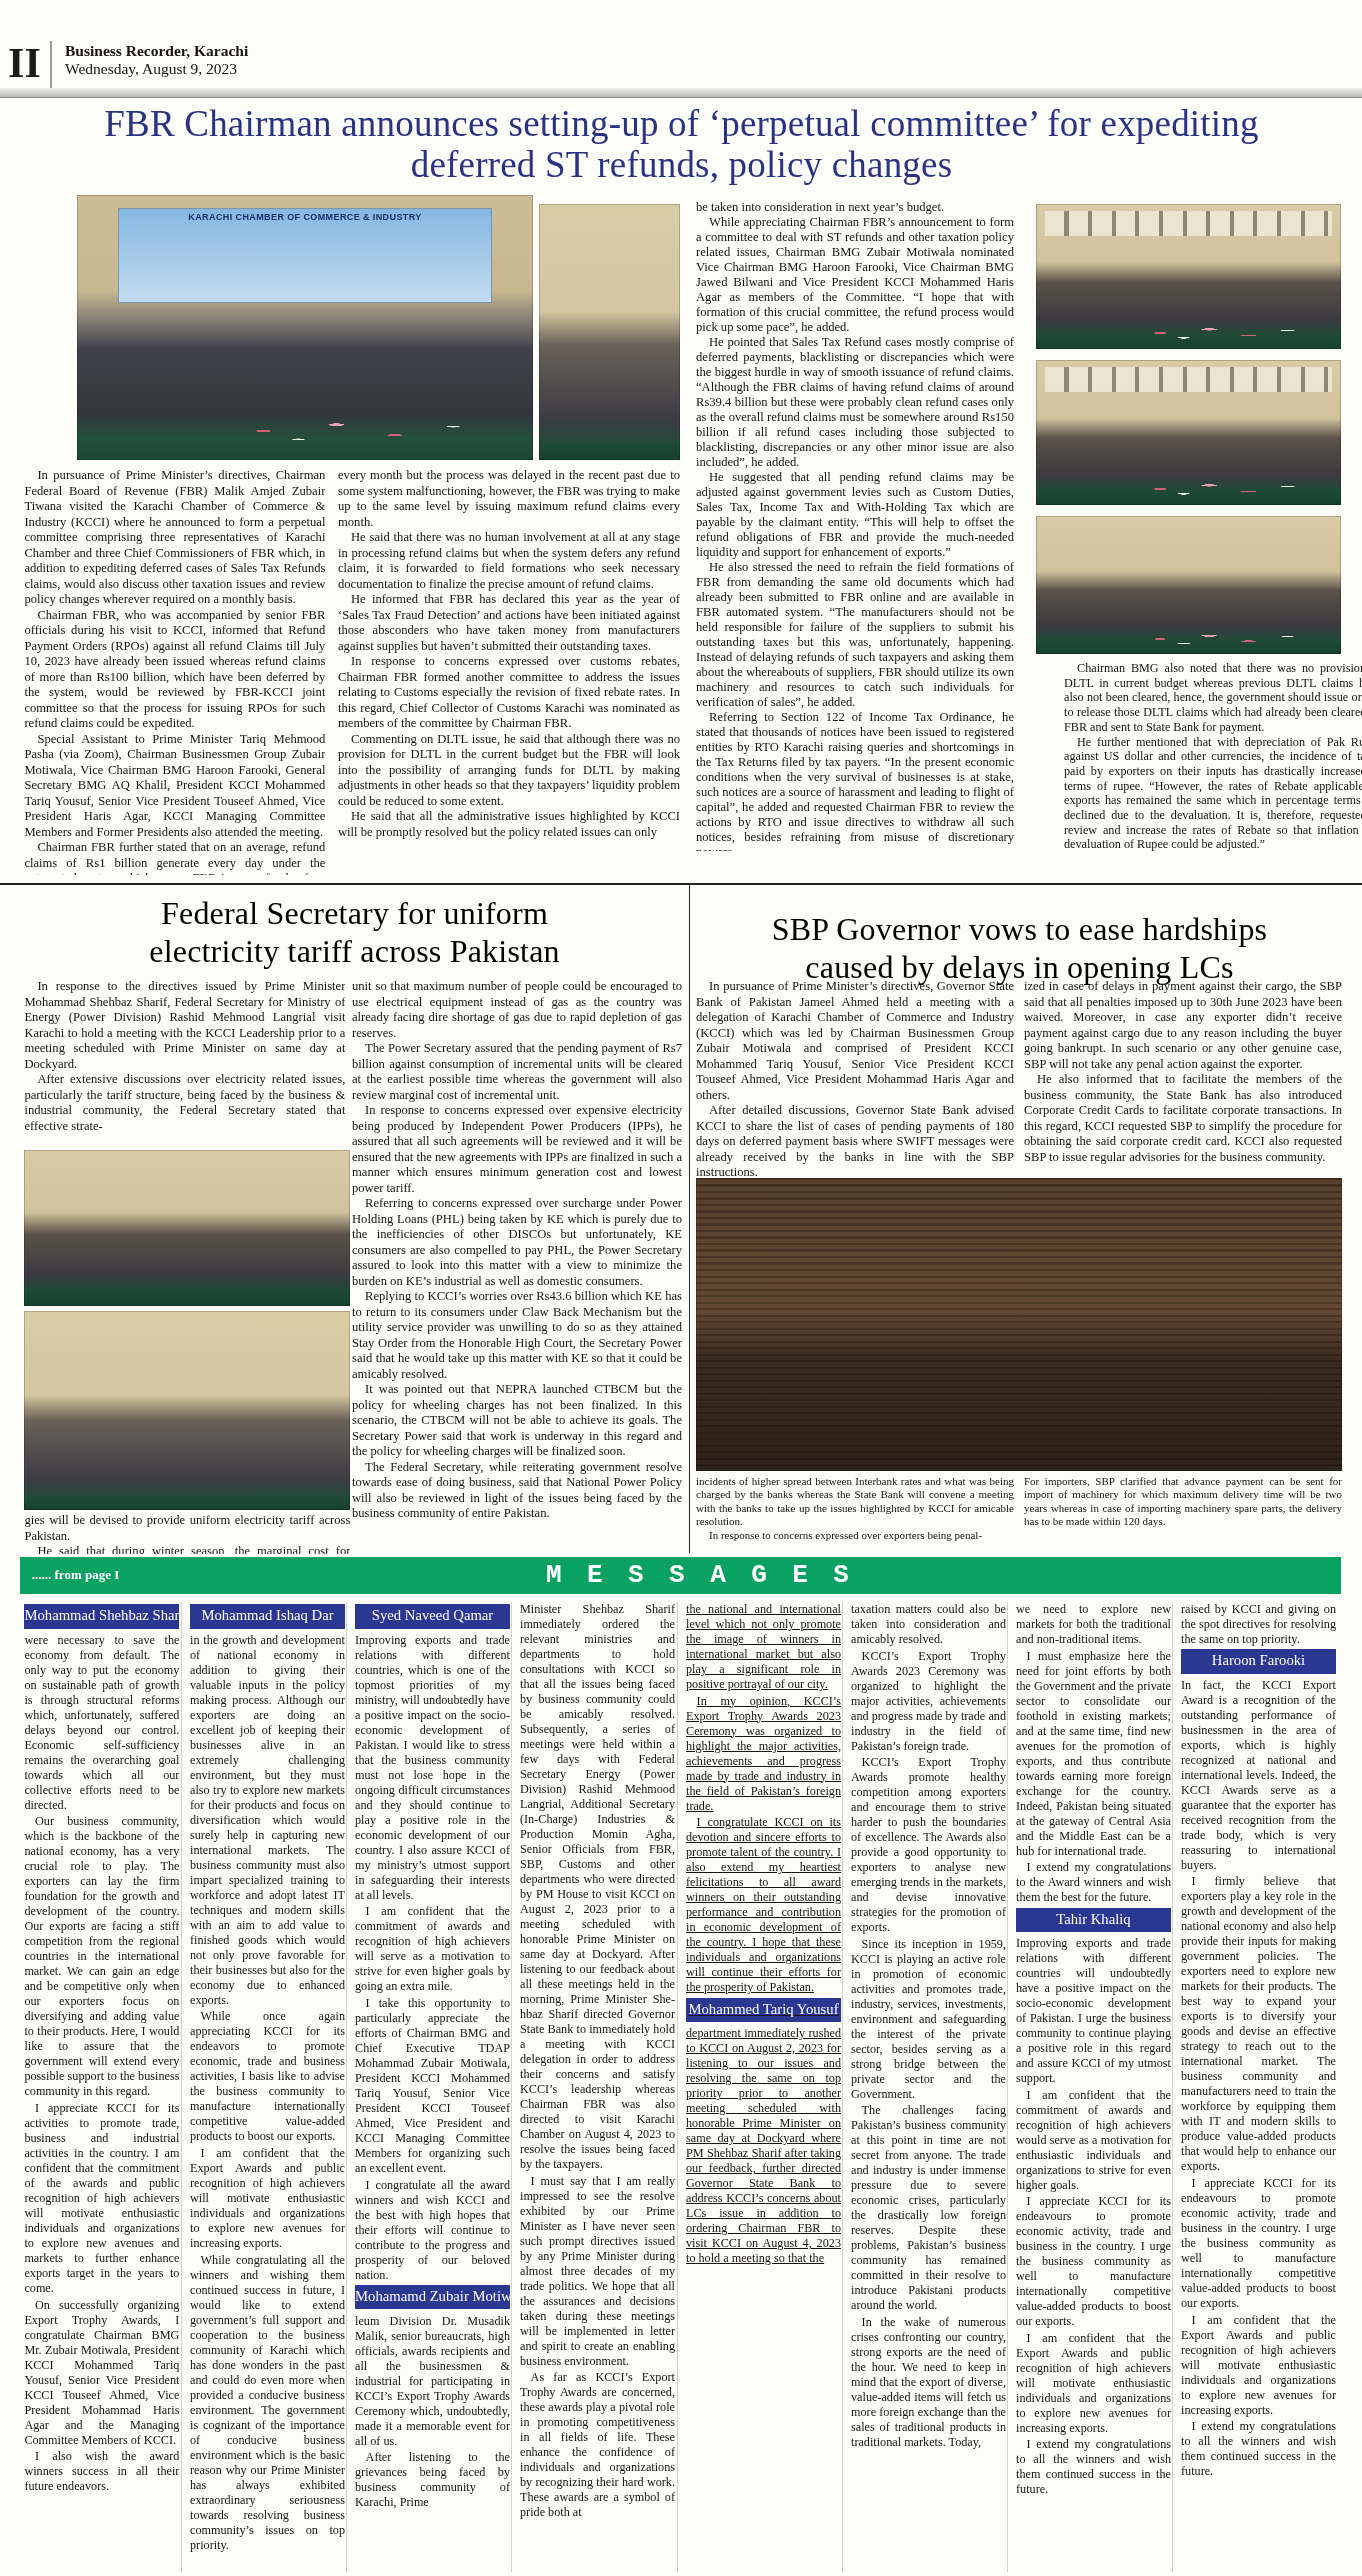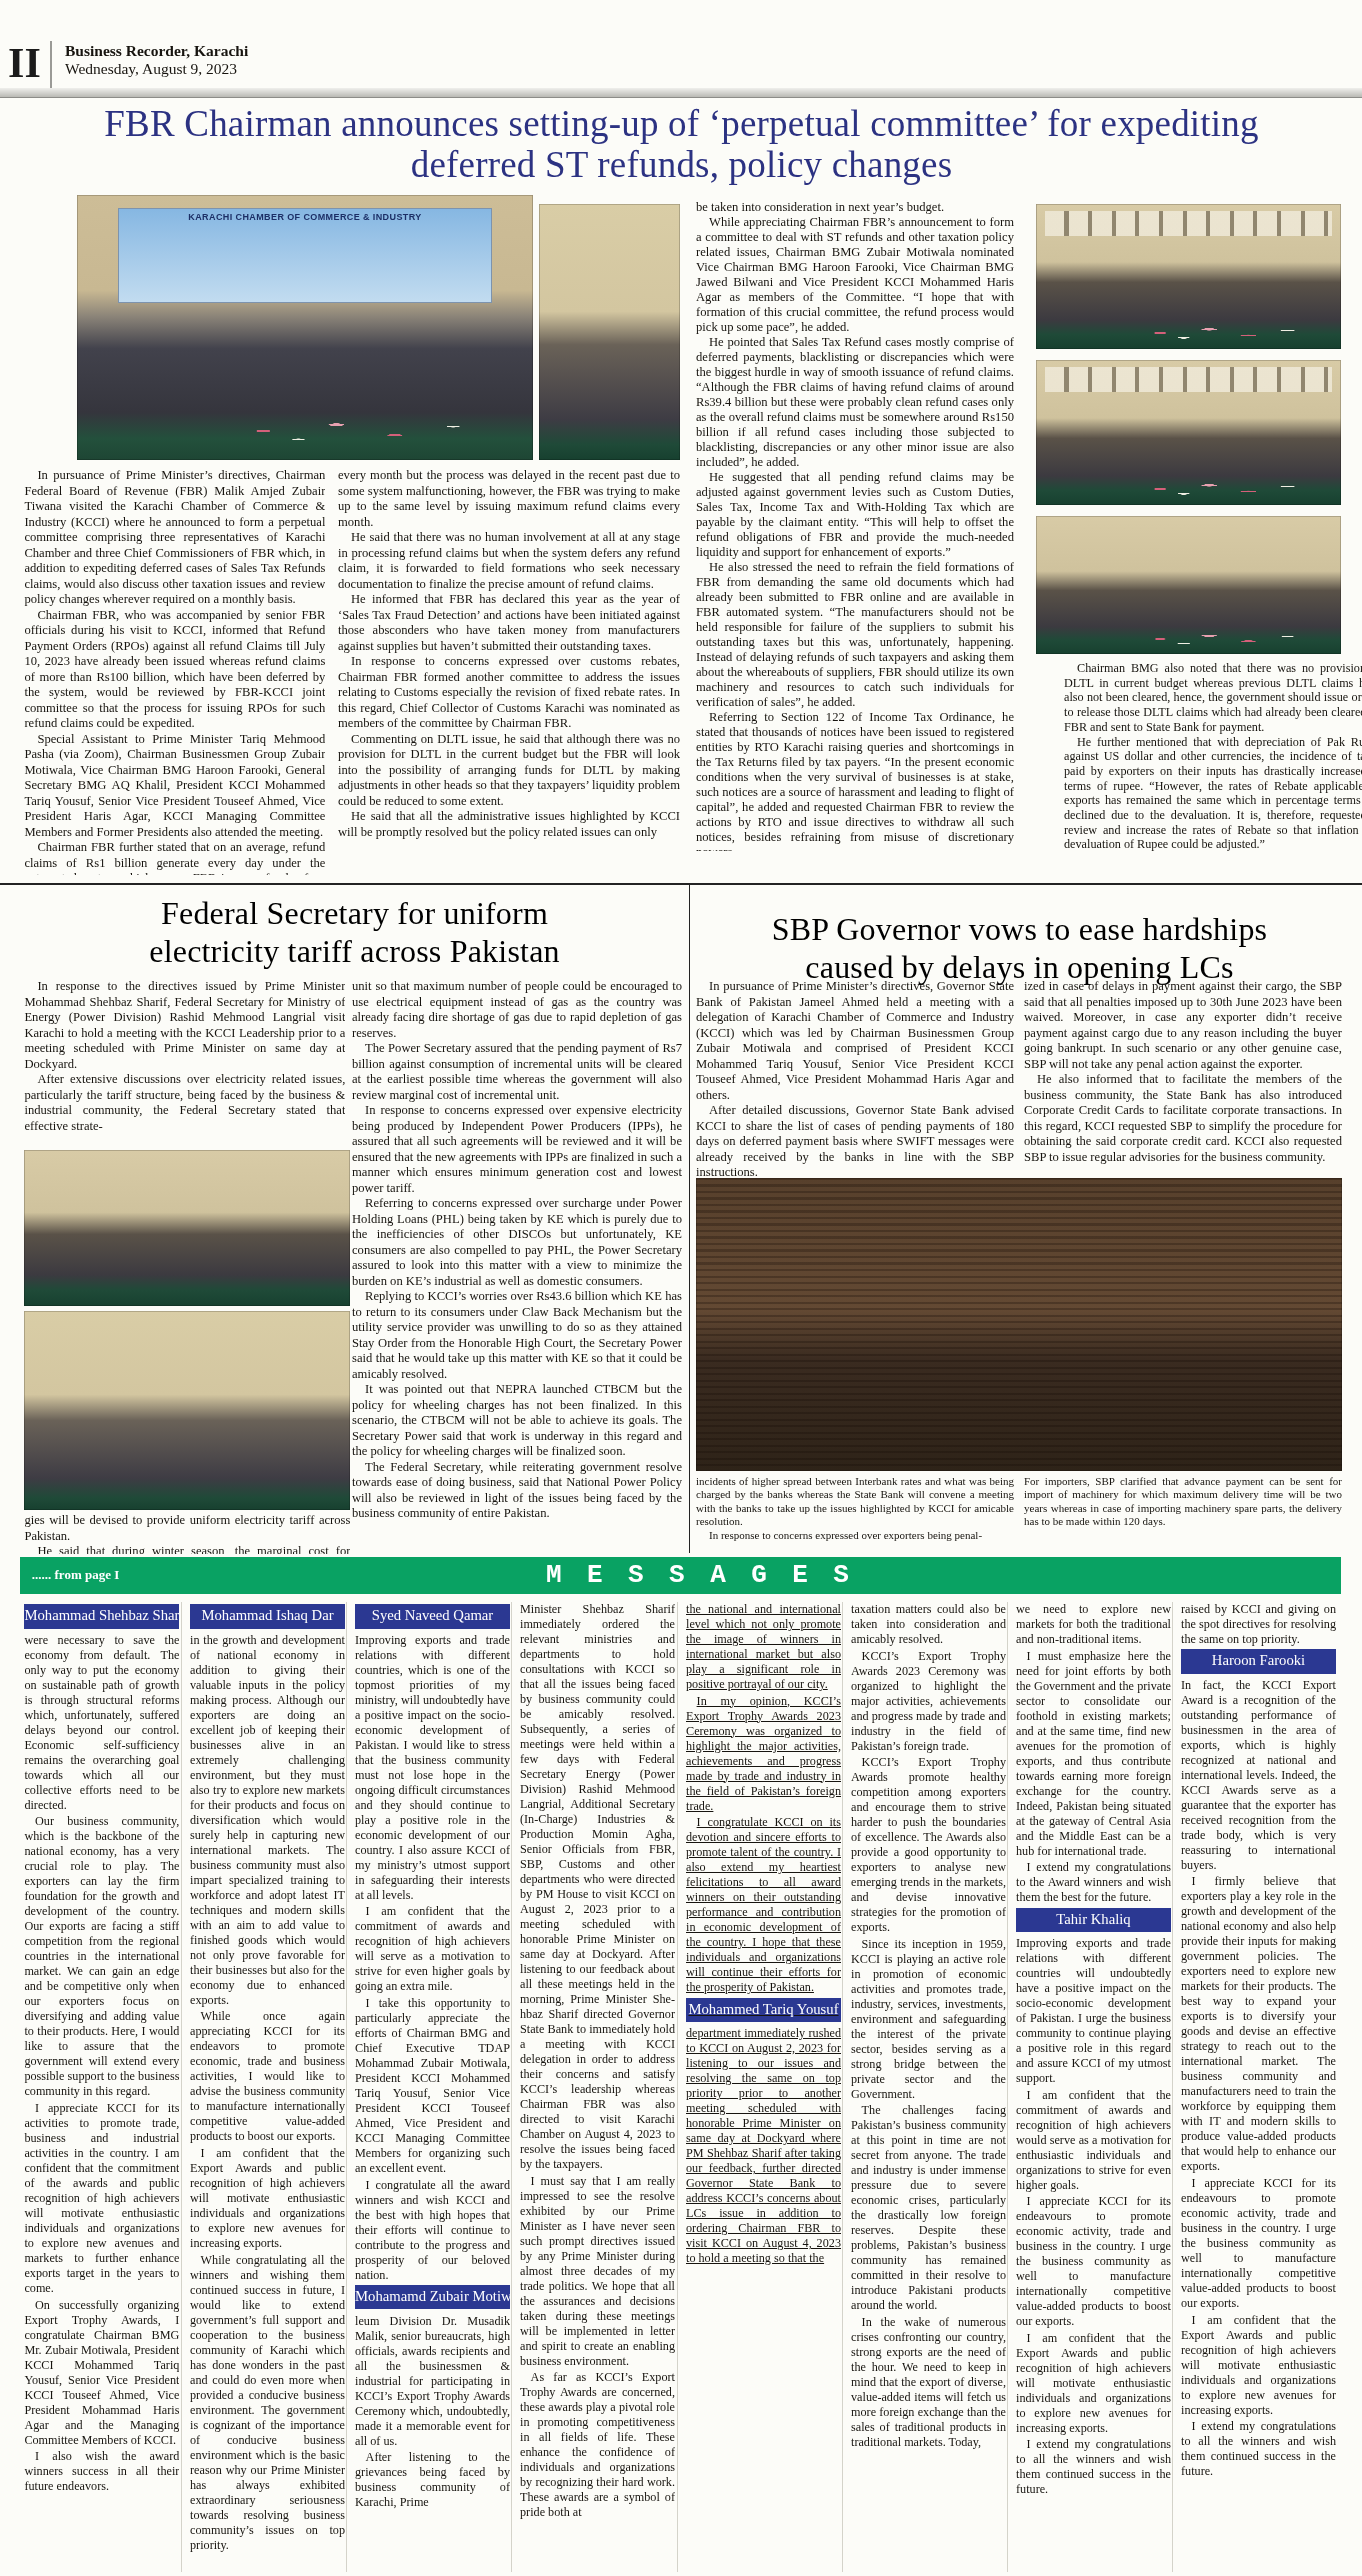--- a/index.html
+++ b/index.html
@@ -178,21 +178,21 @@
         <p>I appreciate KCCI for its activities to promote trade, business and industrial activities in the country. I am confident that the commitment of the awards and public recognition of high achievers will motivate enthusiastic individuals and organizations to explore new avenues and markets to further enhance exports target in the years to come.</p>
         <p>On successfully organizing Export Trophy Awards, I congratulate Chairman BMG Mr. Zubair Motiwala, President KCCI Mohammed Tariq Yousuf, Senior Vice President KCCI Touseef Ahmed, Vice President Mohammad Haris Agar and the Managing Committee Members of KCCI.</p>
         <p>I also wish the award winners success in all their future endeavors.</p>
       </div>
   </div>
 
   <div class="mcol" style="left:190px;">
     <div class="mhdr">Mohammad Ishaq Dar</div>
     <div class="cont-list">
         <p>in the growth and development of national economy in addition to giving their valuable inputs in the policy making process. Although our exporters are doing an excellent job of keeping their businesses alive in an extremely challenging environment, but they must also try to explore new markets for their products and focus on diversification which would surely help in capturing new international markets. The business community must also impart specialized training to workforce and adopt latest IT techniques and modern skills with an aim to add value to finished goods which would not only prove favorable for their businesses but also for the economy due to enhanced exports.</p>
-        <p>While once again appreciating KCCI for its endeavors to promote economic, trade and business activities, I would like to advise the business community to manufacture internationally competitive value-added products to boost our exports.</p>
+        <p>While once again appreciating KCCI for its endeavors to promote economic, trade and business activities, I basis like to advise the business community to manufacture internationally competitive value-added products to boost our exports.</p>
         <p>I am confident that the Export Awards and public recognition of high achievers will motivate enthusiastic individuals and organizations to explore new avenues for increasing exports.</p>
         <p>While congratulating all the winners and wishing them continued success in future, I would like to extend government’s full support and cooperation to the business community of Karachi which has done wonders in the past and could do even more when provided a conducive business environment. The government is cognizant of the importance of conducive business environment which is the basic reason why our Prime Minister has always exhibited extraordinary seriousness towards resolving business community’s issues on top priority.</p>
       </div>
   </div>
 
   <div class="mcol" style="left:355px;">
     <div class="mhdr">Syed Naveed Qamar</div>
     <div class="cont-list">
         <p>Improving exports and trade relations with different countries, which is one of the topmost priorities of my ministry, will undoubtedly have a positive impact on the socio-economic development of Pakistan. I would like to stress that the business community must not lose hope in the ongoing difficult circumstances and they should continue to play a positive role in the economic development of our country. I also assure KCCI of my ministry’s utmost support in safeguarding their interests at all levels.</p>
         <p>I am confident that the commitment of awards and recognition of high achievers will serve as a motivation to strive for even higher goals by going an extra mile.</p>

